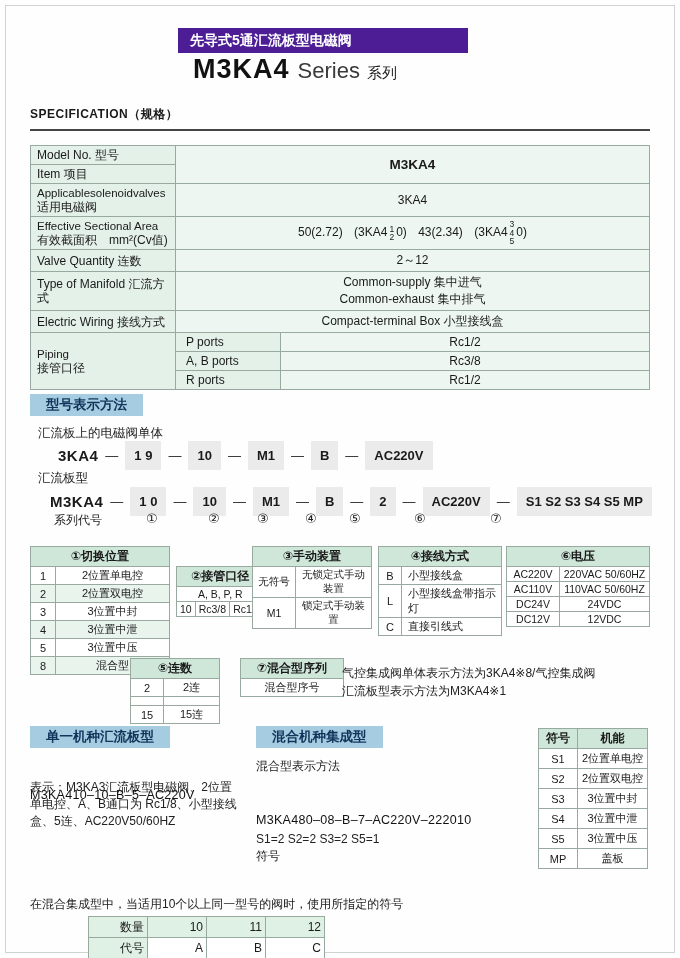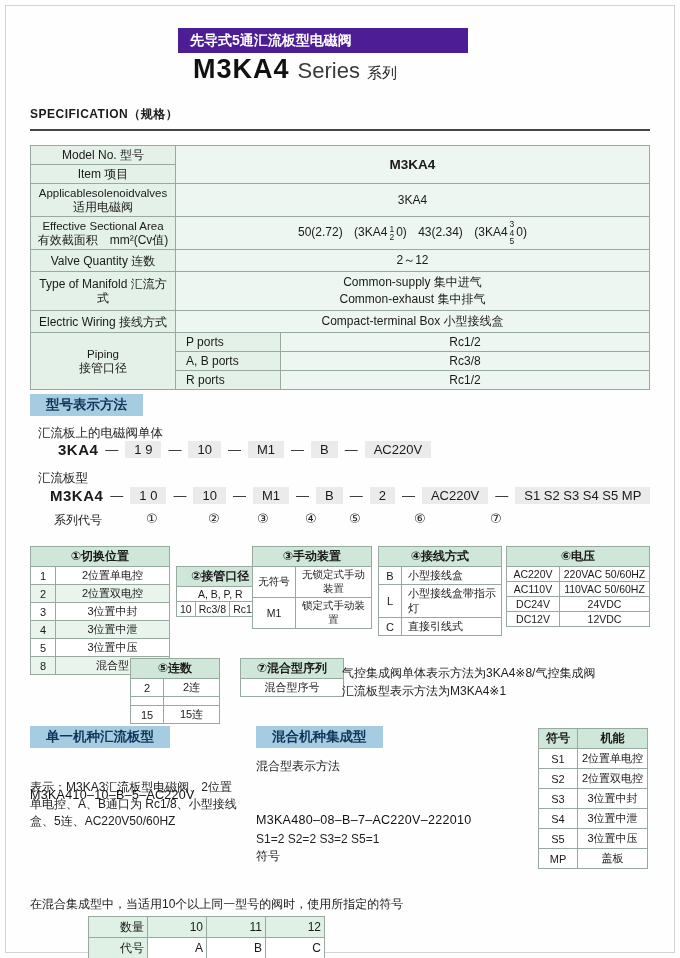--- a/index.html
+++ b/index.html
@@ -21,38 +21,38 @@
   .title-series { font-size:22px; color:#3a3a3a; margin-left:8px; }
   .title-series-cn { font-size:15px; color:#222; margin-left:7px; }
 
   .spec-heading { left:30px; top:106px; font-size:12px; font-weight:bold; letter-spacing:0.5px; }
   .spec-rule { left:30px; top:129px; width:620px; height:0; border-top:2px solid #444; }
 
   table { border-collapse:collapse; }
   .spec-table { left:30px; top:145px; width:620px; position:absolute; }
   .spec-table td { border:1px solid #98aaa0; font-size:12px; padding:2px 6px;
     background:#e4f1e8; vertical-align:middle; }
-  .spec-table td.lab { width:132px; line-height:14px;text-align:center; }
+  .spec-table td.lab { width:132px; line-height:14px; }
   .spec-table td.sub { width:88px; padding-left:10px; background:#e4f1e8; }
   .spec-table td.val { text-align:center; background:#edf6f0; }
   .spec-table td.hdr-val { font-weight:bold; font-size:13.5px; }
   .lab .en { font-size:11.5px; }
   .lab .cn { font-size:12px; }
   .stack { display:inline-flex; flex-direction:column; vertical-align:middle;
     margin:0 2px; }
   .stack i { font-style:normal; font-size:8.5px; line-height:8.5px; text-align:center; }
   .area-val span.part { margin:0 4px; }
 
   .sec-head { background:#a6cce1; color:#10345a; font-weight:bold; font-size:13.5px;
     line-height:22px; height:22px; padding:0 16px; display:inline-block; }
 
   .plain-label { font-size:12.5px; color:#222; }
   .code-line { display:flex; align-items:center; gap:7px; font-size:13px; white-space:nowrap; }
   .code-prefix { font-weight:bold; font-size:15px; letter-spacing:0.5px; }
-  .seg { background:#ebebeb; padding:1px 9px; font-weight:normal; }
+  .seg { background:#ebebeb; padding:7px 9px; font-weight:bold; }
   .dash { color:#222; }
   .circ { position:absolute; font-size:13px; color:#222; top:511px; }
 
   .opt-table { position:absolute; background:#fff; }
   .opt-table td { border:1px solid #98aaa0; font-size:11px; padding:1px 3px;
     text-align:center; background:#ffffff; }
   .opt-table td.head { background:#cfe7d9; font-weight:bold; font-size:12px; }
   .t1 tr:nth-child(2n+3) td { background:#e9f4ed; }
   .t1 td.c { width:18px; }
   .t2 td { font-size:10.5px; }

